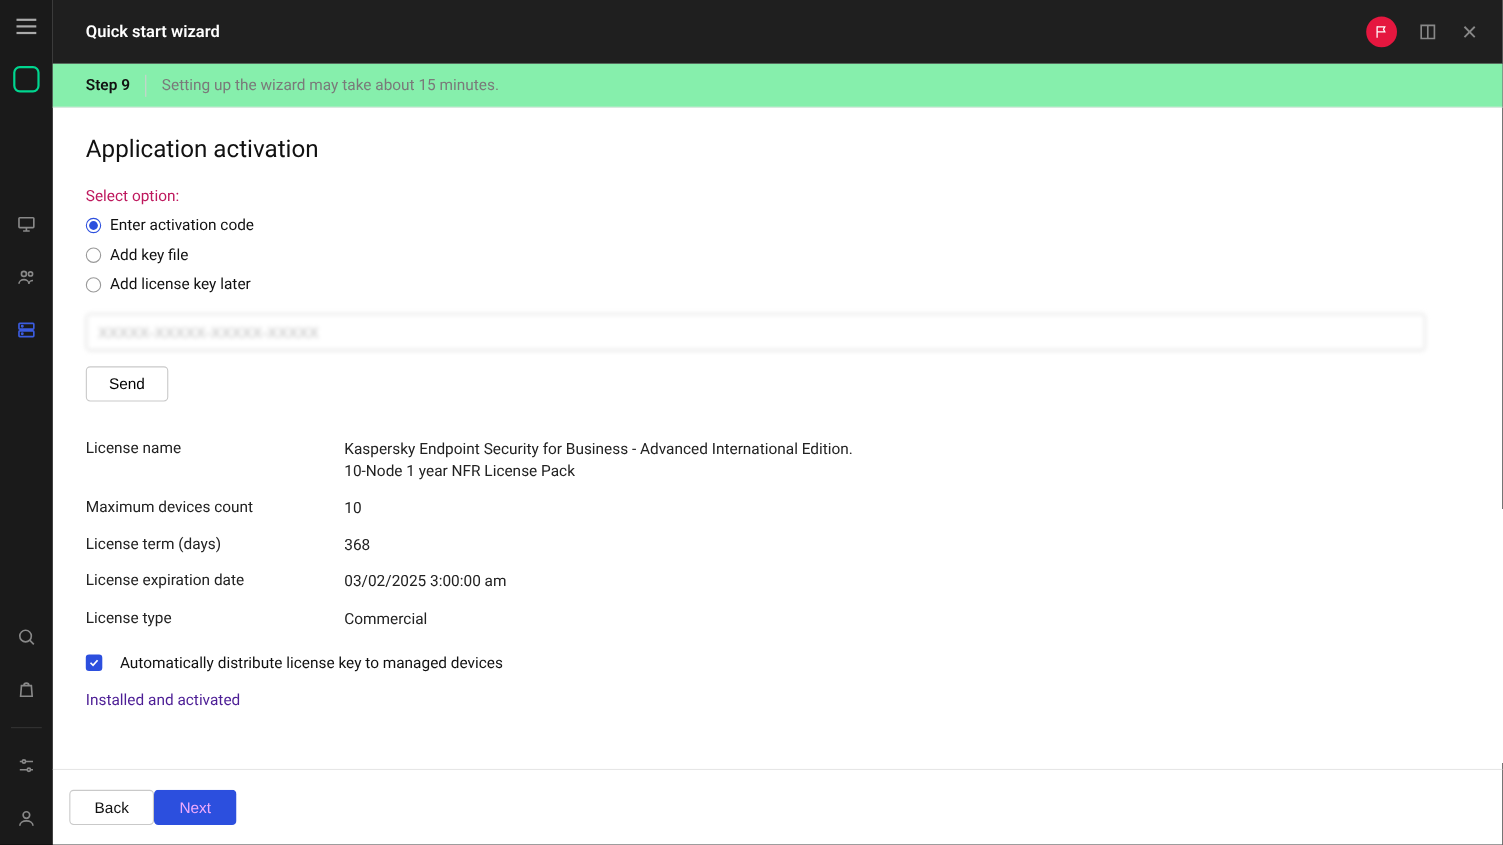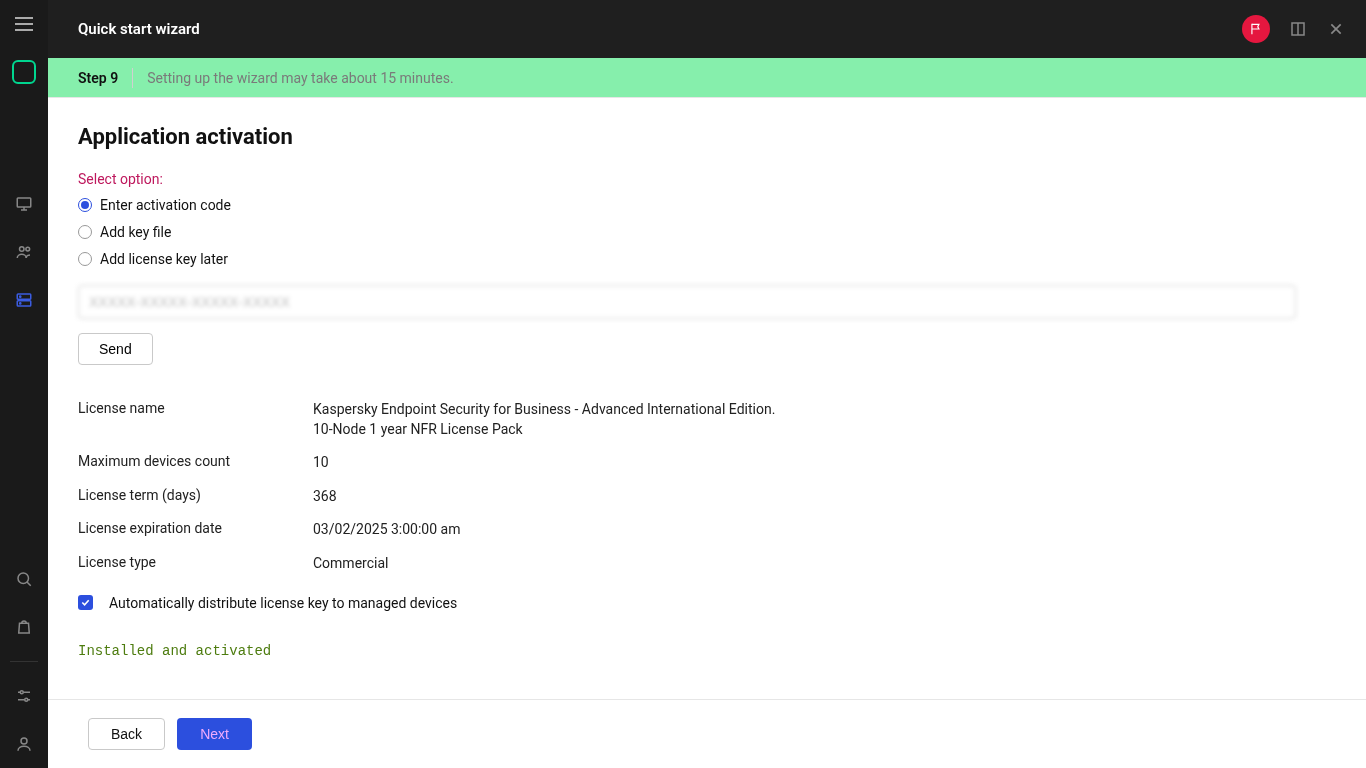--- a/index.html
+++ b/index.html
@@ -49,21 +49,21 @@
       align-items: center;
       padding: 0 30px;
       font-size: 14px;
       gap: 14px;
     }
     .step-label { font-weight: 600; color: #111; }
     .step-sep { width: 1px; height: 20px; background: #d0d0d0; }
     .step-hint { color: #7a7a7a; }
     
     .content { flex: 1; padding: 26px 30px 10px 30px; overflow-y: auto; color: #111; }
-    .page-heading { font-size: 22px; font-weight: 700; margin-bottom: 22px; }
+    .page-heading { font-size: 22px; font-weight: 400; margin-bottom: 22px; }
     .field-label { font-size: 14px; color: #be185d; margin-bottom: 10px; }
     
     .radio-group { display: flex; flex-direction: column; gap: 11px; margin-bottom: 18px; }
     .radio-row { display: flex; align-items: center; gap: 8px; cursor: pointer; font-size: 14px; }
     .radio-outer { width: 14px; height: 14px; border-radius: 50%; border: 1.5px solid #999; display:flex; align-items:center; justify-content:center; flex-shrink:0; }
     .radio-row.selected .radio-outer { border-color: #2c4fde; }
     .radio-inner { width: 8px; height: 8px; border-radius:50%; background: #2c4fde; display:none; }
     .radio-row.selected .radio-inner { display:block; }
     
     .code-input {
@@ -84,26 +84,26 @@
     }
     
     .info-table { font-size: 14px; }
     .info-row { display: flex; padding: 7px 0; }
     .info-key { width: 235px; color: #222; flex-shrink:0; }
     .info-val { color: #222; max-width: 640px; line-height: 1.4; }
     
     .checkbox-row { display:flex; align-items:center; gap:16px; margin-top: 14px; font-size: 14px; cursor:pointer; }
     .cbox { width:15px; height:15px; border-radius:3px; background:#2c4fde; display:flex; align-items:center; justify-content:center; flex-shrink:0; }
     
-    .status-text { margin-top: 32px; font-size: 14px; color:#4d7c0f;font-family:Liberation Mono, monospace; }
+    .status-text { margin-top: 18px; font-size: 14px; color:#4c1d95; }
     
     .footer {
       border-top: 1px solid #e6e6e6;
-      padding: 18px 40px;
-      display: flex; gap: 12px;
+      padding: 18px 15px;
+      display: flex; gap: 0;
     }
     .btn { height: 32px; padding: 0 22px; border-radius: 4px; font-size: 14px; cursor:pointer; border:1px solid transparent; }
     .btn-secondary { background:#fff; border-color:#c9c9c9; color:#111; }
     .btn-primary { background:#2c4fde; color:#f0abfc; }
   </style>
 </head>
 <body>
 
 <div class="app-shell">
   <div class="left-rail">

